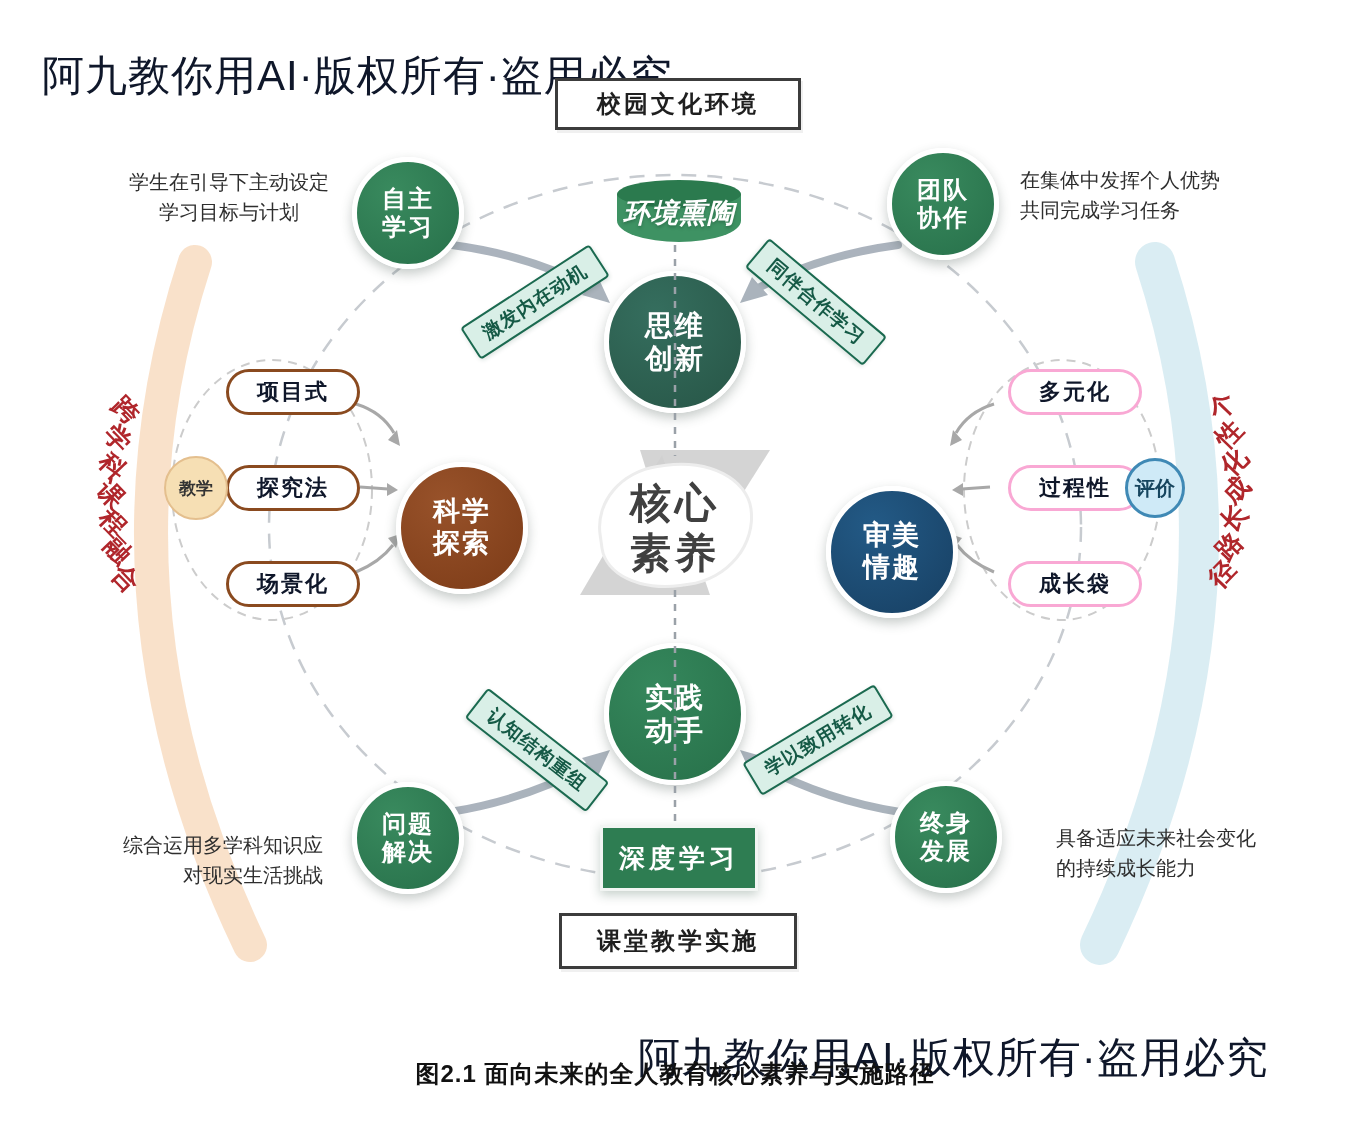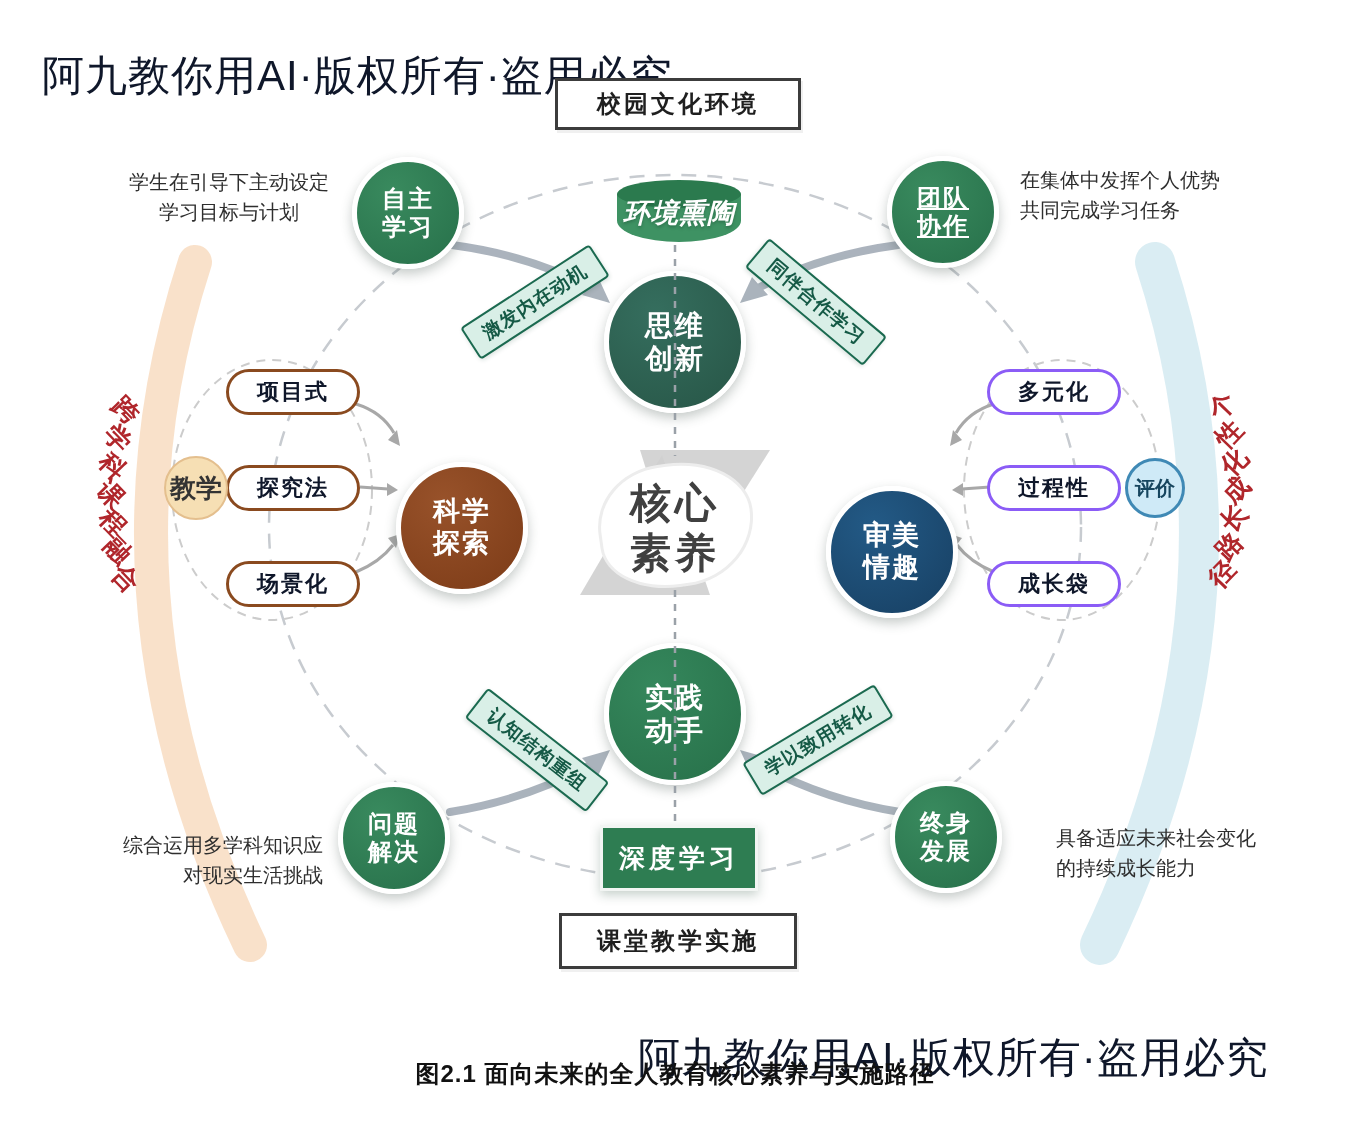--- a/index.html
+++ b/index.html
@@ -27,38 +27,38 @@
   .cyl-top{position:absolute;left:0;top:0;width:124px;height:28px;background:#2b7a4e;border-radius:50%;}
   .cyl-label{position:absolute;left:-10px;top:15px;width:144px;text-align:center;font-size:27px;font-weight:bold;color:#fff;
              text-shadow:0 2px 3px rgba(20,60,40,.35);letter-spacing:1px;font-style:italic;}
   
   .circle{position:absolute;border-radius:50%;display:flex;flex-direction:column;align-items:center;justify-content:center;
           color:#fff;font-weight:bold;text-align:center;z-index:5;border:5px solid #fff;box-sizing:border-box;
           box-shadow:0 5px 12px rgba(50,70,60,.28);letter-spacing:2px;}
   .circle span{display:block;line-height:1.18;}
   .c-corner{width:112px;height:112px;font-size:24px;background:radial-gradient(circle at 35% 28%,#398a5e,#27704a);}
   .c-autonomy{left:352px;top:157px;}
-  .c-teamwork{left:887px;top:156px;text-decoration:underline;}
-  .c-problem{left:338px;top:782px;}
+  .c-teamwork{left:887px;top:148px;}
+  .c-problem{left:352px;top:782px;}
   .c-lifelong{left:890px;top:781px;}
   .c-big{width:142px;height:142px;font-size:28px;}
   .c-thinking{left:604px;top:271px;background:radial-gradient(circle at 35% 28%,#356e5e,#275546);}
   .c-practice{left:604px;top:643px;background:radial-gradient(circle at 35% 28%,#35875c,#277049);}
   .c-mid{width:132px;height:132px;font-size:27px;}
   .c-science{left:396px;top:462px;background:radial-gradient(circle at 35% 28%,#98522a,#7c3b17);}
   .c-aesthetic{left:826px;top:486px;background:radial-gradient(circle at 35% 28%,#235a86,#173f62);}
   
   .pill{position:absolute;width:134px;height:46px;background:#fff;border-radius:24px;display:flex;align-items:center;justify-content:center;
         font-size:22px;font-weight:bold;color:#0f172a;z-index:5;box-sizing:border-box;letter-spacing:2px;}
   .pill-l{border:3px solid #8a4a1f;left:226px;}
-  .pill-r{border:3px solid #8b5cf6;left:987px;}
+  .pill-r{border:3px solid #f9a8d4;left:1008px;}
   .row1{top:369px;} .row2{top:465px;} .row3{top:561px;}
   
   .hub{position:absolute;border-radius:50%;display:flex;align-items:center;justify-content:center;font-weight:bold;z-index:5;box-sizing:border-box;}
-  .hub-teach{left:164px;top:456px;width:64px;height:64px;background:#f6dfb4;border:2px solid #e4bf8e;font-size:26px;color:#333;}
+  .hub-teach{left:164px;top:456px;width:64px;height:64px;background:#f6dfb4;border:2px solid #e4bf8e;font-size:17px;color:#333;}
   .hub-eval{left:1125px;top:458px;width:60px;height:60px;background:#cfeaf7;border:3px solid #3f89b5;font-size:20px;color:#17465f;}
   
   .ribbon{position:absolute;width:150px;height:34px;background:#d9efe7;border:2px solid #1b6a50;border-radius:4px;
           display:flex;align-items:center;justify-content:center;font-size:19px;font-weight:bold;color:#155a46;
           letter-spacing:1px;z-index:7;box-shadow:0 2px 4px rgba(20,70,50,.15);}
   .rb-motivation{left:458px;top:283px;transform:rotate(-33deg);}
   .rb-peer{left:739px;top:283px;transform:rotate(40deg);}
   .rb-cognition{left:460px;top:731px;transform:rotate(38deg);}
   .rb-transfer{left:741px;top:721px;transform:rotate(-31deg);}
   

